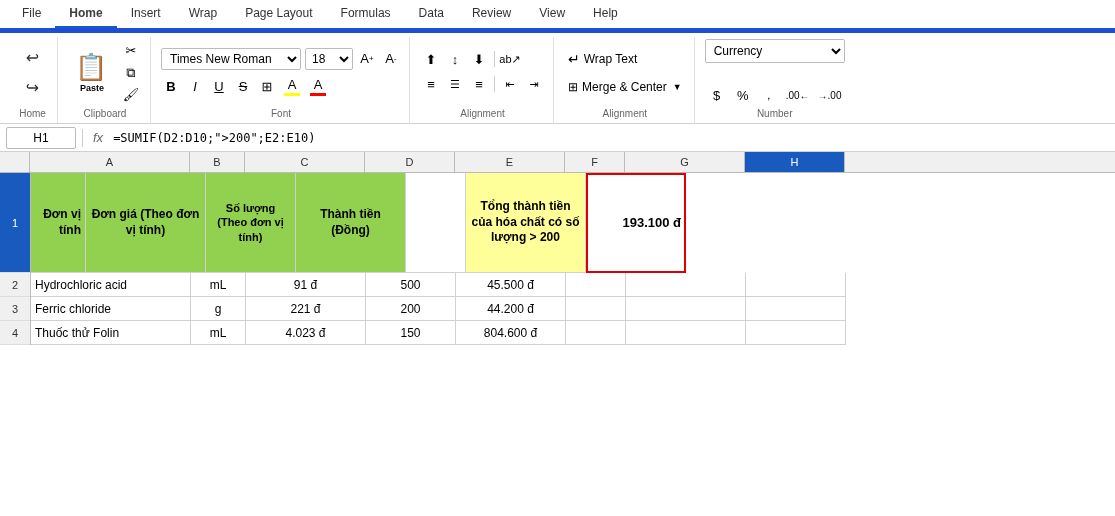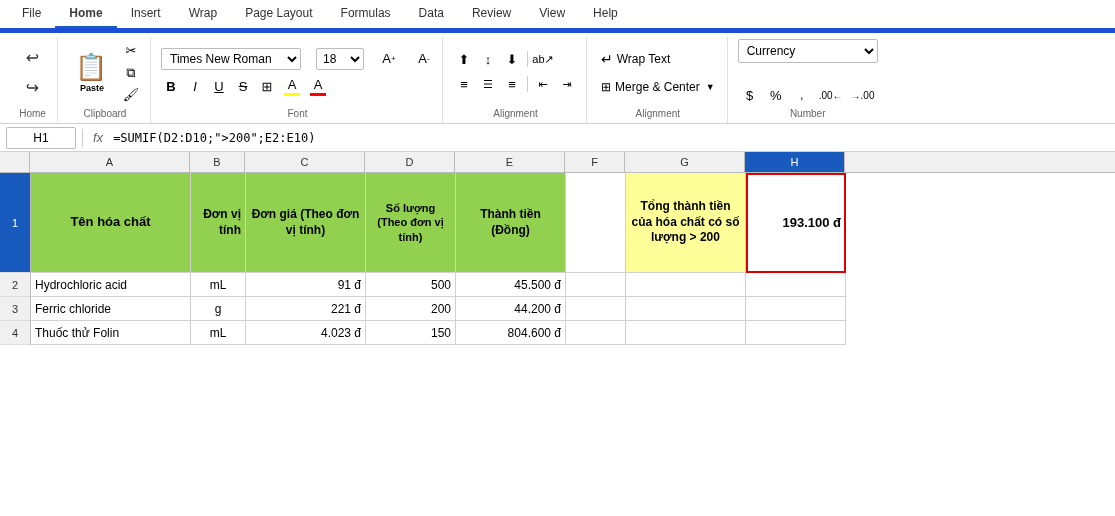--- a/index.html
+++ b/index.html
@@ -16,21 +16,21 @@
     .ribbon-group:last-child { border-right: none; }
     .ribbon-group-label { font-size: 10px; color: #666; margin-top: auto; padding-top: 2px; padding-bottom: 2px; }
     .ribbon-group-content { display: flex; align-items: center; gap: 4px; flex: 1; }
     .undo-btn { width: 32px; height: 28px; display: flex; align-items: center; justify-content: center; cursor: pointer; border: none; background: transparent; font-size: 16px; color: #333; border-radius: 3px; }
     .clipboard-inner { display: flex; align-items: stretch; gap: 4px; flex: 1; }
     .paste-btn { display: flex; flex-direction: column; align-items: center; justify-content: center; width: 48px; cursor: pointer; border: none; background: transparent; border-radius: 3px; padding: 2px; }
     .paste-icon { font-size: 26px; }
     .paste-label { font-size: 9px; font-weight: bold; }
     .clipboard-right { display: flex; flex-direction: column; justify-content: space-around; gap: 2px; }
     .clipboard-icon-btn { width: 22px; height: 20px; display: flex; align-items: center; justify-content: center; cursor: pointer; border: none; background: transparent; font-size: 13px; border-radius: 2px; }
-    .font-row1 { display: flex; align-items: center; gap: 15px; margin-bottom: 3px; }
+    .font-row1 { display: flex; align-items: center; gap: 4px; margin-bottom: 3px; }
     .font-row2 { display: flex; align-items: center; gap: 4px; }
     .font-select { width: 140px; height: 22px; font-size: 12px; border: 1px solid #bbb; border-radius: 2px; padding: 0 4px; }
     .font-size-select { width: 48px; height: 22px; font-size: 12px; border: 1px solid #bbb; border-radius: 2px; padding: 0 2px; }
     .font-btn { height: 22px; min-width: 20px; display: flex; align-items: center; justify-content: center; cursor: pointer; border: none; background: transparent; border-radius: 2px; font-size: 13px; padding: 0 3px; }
     .font-btn.bold { font-weight: bold; }
     .font-btn.italic { font-style: italic; }
     .font-btn.underline { text-decoration: underline; }
 
     
     .color-btn-wrap { display: flex; flex-direction: column; align-items: center; cursor: pointer; }
@@ -77,21 +77,21 @@
     .col-d { width: 90px; min-width: 90px; }
     .col-e { width: 110px; min-width: 110px; }
     .col-f { width: 60px; min-width: 60px; }
     .col-g { width: 120px; min-width: 120px; }
     .col-h { width: 100px; min-width: 100px; }
 
     .header-row { height: 100px; }
     .data-row { height: 24px; }
 
     .cell-content-center { text-align: center; width: 100%; }
-    .cell-content-right { text-align: right; width: 100%; }
+    .cell-content-right { text-align: center; width: 100%; }
 
     .divider-line { width: 1px; height: 16px; background: #ccc; margin: 0 2px; }
 
     select { background: #fff; }
   </style>
 </head>
 <body>
 
 <div class="ribbon">
   <div class="ribbon-tabs">
@@ -259,23 +259,20 @@
     <div class="row-headers">
       <div class="row-header header-row selected">1</div>
       <div class="row-header data-row">2</div>
       <div class="row-header data-row">3</div>
       <div class="row-header data-row">4</div>
     </div>
 
     <div class="grid">
 
       <div class="grid-row">
-        <div class="cell col-a header-row green-bg">
-          <div class="cell-content-center" style="font-weight:bold; font-size:13px; text-align:center; line-height:1.3;">Tên hóa chất</div>
-        </div>
         <div class="cell col-b header-row green-bg">
           <div class="cell-content-center" style="font-weight:bold; font-size:12px; text-align:right; line-height:1.3;">Đơn vị tính</div>
         </div>
         <div class="cell col-c header-row green-bg">
           <div class="cell-content-center" style="font-weight:bold; font-size:12px; text-align:center; line-height:1.3;">Đơn giá (Theo đơn vị tính)</div>
         </div>
         <div class="cell col-d header-row green-bg">
           <div class="cell-content-center" style="font-weight:bold; font-size:11px; text-align:center; line-height:1.3;">Số lượng (Theo đơn vị tính)</div>
         </div>
         <div class="cell col-e header-row green-bg">

